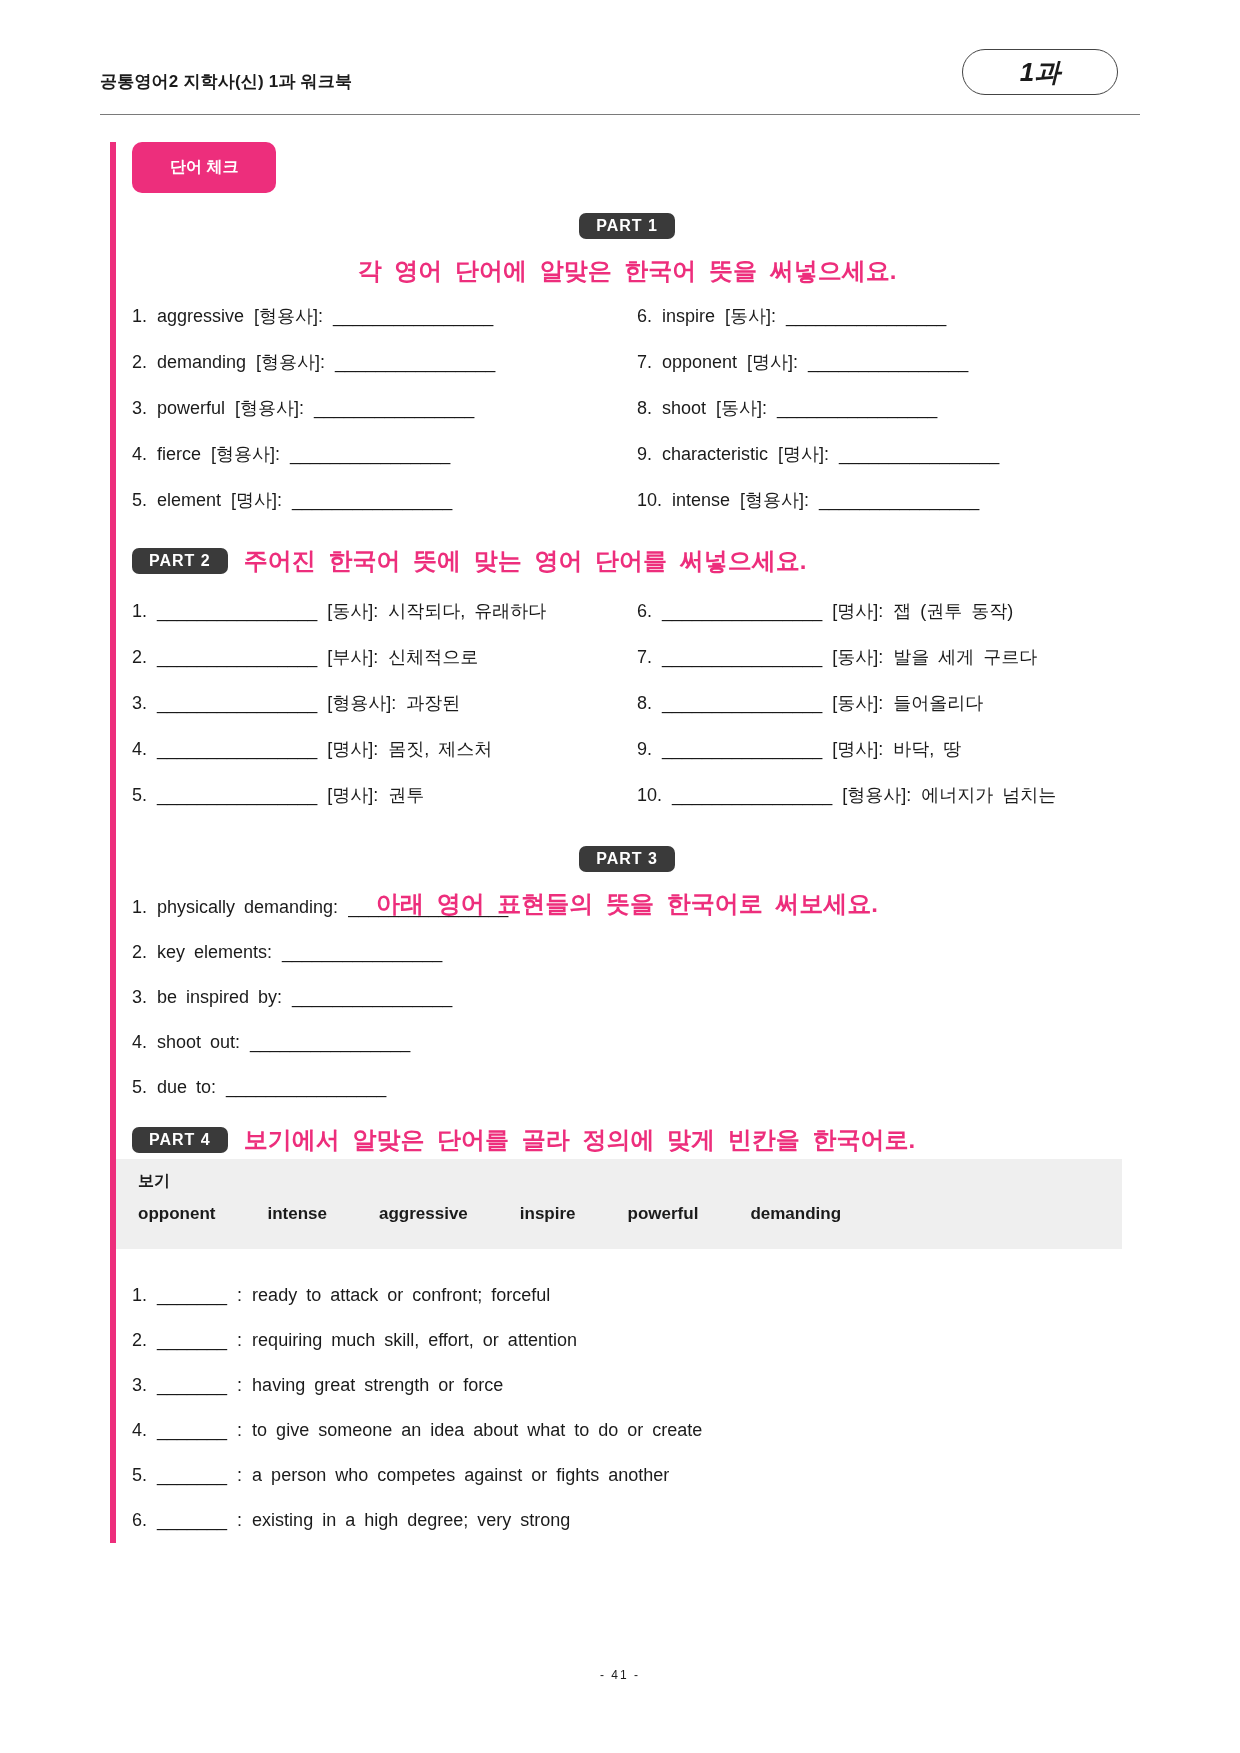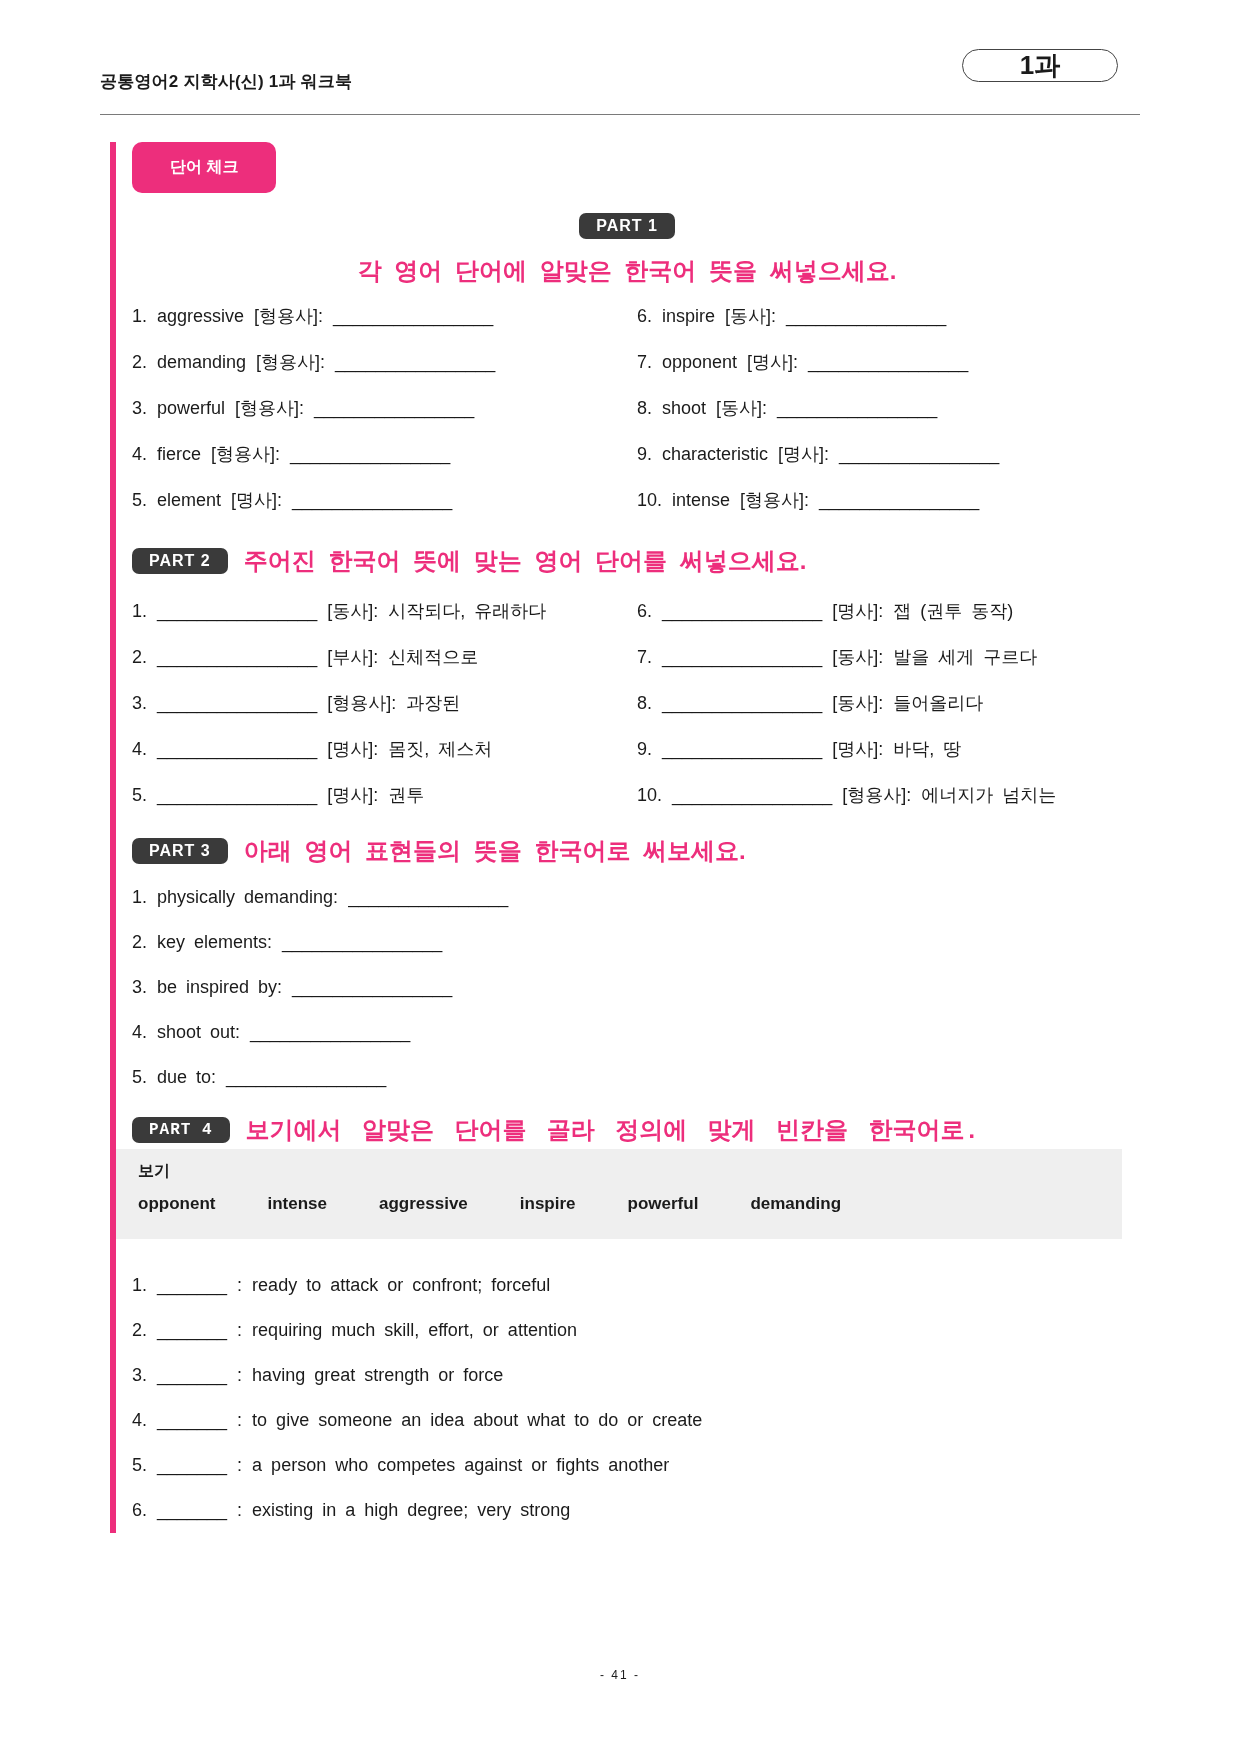--- a/index.html
+++ b/index.html
@@ -10,38 +10,38 @@
   }
   *{margin:0;padding:0;box-sizing:border-box;}
   html,body{background:#fff;}
   body{
     width:1240px;height:1753px;position:relative;
     font-family:"Liberation Sans","DejaVu Sans",sans-serif;
     color:var(--ink);
   }
   .hdr-title{position:absolute;left:100px;top:70px;font-size:17px;font-weight:700;letter-spacing:.2px;}
   .unit-pill{
-    position:absolute;left:962px;top:49px;width:156px;height:33px;
+    position:absolute;left:962px;top:49px;width:156px;height:46px;
     border:1.5px solid #444;border-radius:23px;
     display:flex;align-items:center;justify-content:center;
-    font-size:26px;font-weight:700;background:#fff;
+    font-size:26px;font-weight:700;background:#fff;font-style:italic;
   }
   .divider{position:absolute;left:100px;top:114px;width:1040px;height:1px;background:#7a7a7a;}
 
   .content{
     position:absolute;left:110px;top:142px;width:1012px;
     border-left:6px solid var(--accent);
     padding-left:16px;
   }
   .sec-badge{
     display:inline-block;background:var(--accent);color:#fff;
     font-weight:700;font-size:16px;padding:15px 38px;border-radius:10px;
   }
   .part-hdr{display:flex;align-items:center;gap:16px;height:30px;}
-  .p1h{margin-top:20px;flex-direction:column;} .p2h{margin-top:23px;} .p3h{margin-top:18px;} .p4h{margin-top:15px;font-family:Liberation Mono, monospace;}
+  .p1h{margin-top:20px;flex-direction:column;} .p2h{margin-top:23px;} .p3h{margin-top:28px;flex-direction:column;} .p4h{margin-top:15px;}
   .pbadge{
     background:var(--badge);color:#fff;font-weight:700;font-size:16px;
     padding:4px 17px;border-radius:7px;letter-spacing:1px;white-space:nowrap;
   }
   .pinst{color:var(--accent);font-weight:700;font-size:24px;word-spacing:6px;white-space:nowrap;}
 
   .cols{display:flex;}
   .c1{margin-top:50px;} .c2{margin-top:12px;}
   .col{display:flex;flex-direction:column;}
   .col.left{flex:0 0 505px;}

